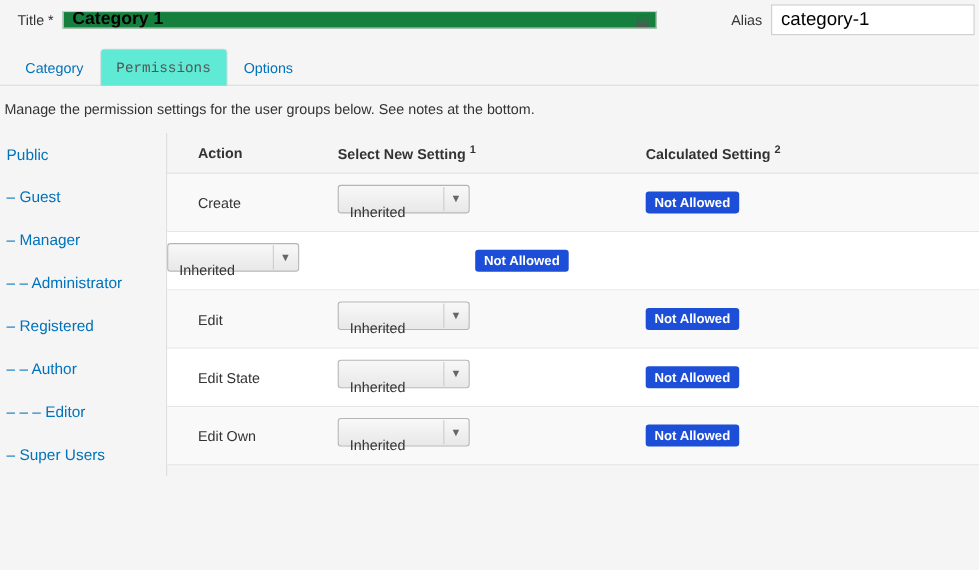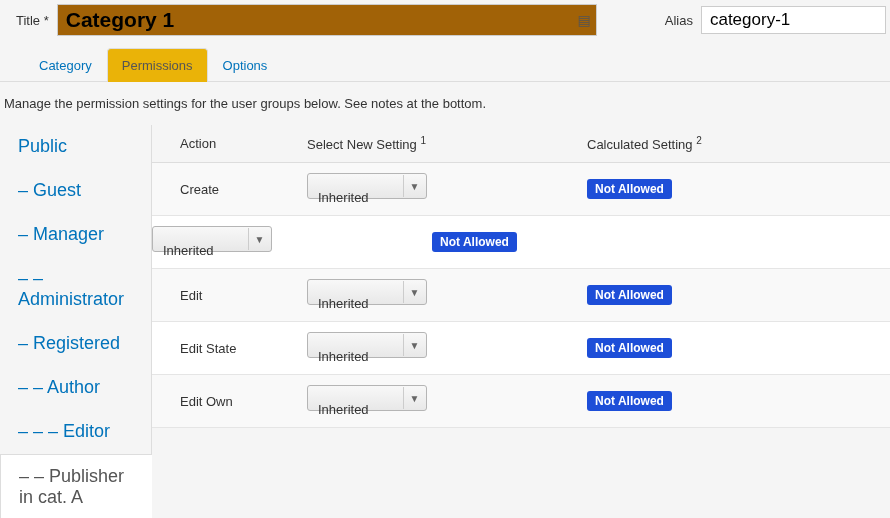--- a/index.html
+++ b/index.html
@@ -1,40 +1,40 @@
 <!DOCTYPE html>
 <html><head>
 <meta charset="utf-8">
 <style>
 * { box-sizing: border-box; margin: 0; padding: 0; }
 body { font-family: "Helvetica Neue", Helvetica, Arial, sans-serif; font-size: 13px; color: #333; background: #f5f5f5; }
 
 .top-fields { display: flex; align-items: center; padding: 4px 4px 12px 16px; gap: 10px; }
 .field-group { display: flex; align-items: center; gap: 8px; }
 .lbl { font-size: 13px; color: #333; }
-.input-title { width: 540px; height: 32px; padding: 2px 8px; font-size: 21px; font-weight: bold; border: 1px solid #ccc; background: #a16207; }
+.input-title { width: 540px; height: 16px; padding: 2px 8px; font-size: 16px; font-weight: bold; border: 1px solid #ccc; background: #15803d; }
 .input-title-wrap { position: relative; }
 .input-title-icon { position: absolute; right: 6px; top: 50%; transform: translateY(-50%); font-size: 14px; color: #555; }
 .input-alias { width: 185px; height: 28px; padding: 2px 8px; font-size: 17px; border: 1px solid #ccc; background: #fff; }
 .spacer { width: 48px; }
 
-.tabs { border-bottom: 1px solid #ddd; padding-left: 24px; display: flex; }
+.tabs { border-bottom: 1px solid #ddd; padding-left: 8px; display: flex; }
 .tab { padding: 9px 14px; font-size: 13px; color: #0073bb; cursor: pointer; border: 1px solid transparent; border-bottom: none; margin-bottom: -1px; border-radius: 4px 4px 0 0; }
-.tab.active { background: #eab308; border-color: #ddd; color: #555; }
+.tab.active { background: #5eead4; border-color: #ddd; color: #555; font-family: Liberation Mono, monospace; }
 
 .help-text { padding: 14px 14px 14px 4px; font-size: 13px; color: #333; }
 
 .perm-wrap { display: flex; align-items: flex-start; }
 .groups { width: 152px; border-right: 1px solid #ddd; }
-.group-item { padding: 11px 18px; font-size: 18px; color: #0073bb; cursor: pointer; border-bottom: 1px solid transparent; }
+.group-item { padding: 11px 6px; font-size: 14px; color: #0073bb; cursor: pointer; border-bottom: 1px solid transparent; }
 .group-item.active { background: #fff; border: 1px solid #ddd; border-right: none; color: #555; margin-right: -1px; }
 
 .perm-table { flex: 1; }
 .perm-head, .perm-row { display: flex; align-items: center; padding: 10px 0; }
-.perm-head { font-weight: normal; font-size: 13px; border-bottom: 1px solid #ddd; }
+.perm-head { font-weight: bold; font-size: 13px; border-bottom: 1px solid #ddd; }
 .perm-row { border-bottom: 1px solid #e5e5e5; min-height: 40px; }
 .perm-row:nth-child(odd) { background: #f9f9f9; }
 .perm-row:nth-child(even) { background: #fff; }
 .col-action { width: 155px; padding-left: 28px; font-size: 13px; }
 .col-select { width: 280px; }
 .col-calc { flex: 1; }
 
 .select-wrap { position: relative; display: inline-block; width: 120px; }
 .select-box { width: 100%; height: 26px; padding: 16px 28px 0 10px; font-size: 13px; border: 1px solid #b5b5b5; border-radius: 3px; background: linear-gradient(#f8f8f8, #e8e8e8); text-align: left; cursor: pointer; color: #333; }
 .select-arrow { position: absolute; right: 2px; top: 2px; width: 22px; height: 22px; border-left: 1px solid #ccc; display: flex; align-items: center; justify-content: center; color: #666; pointer-events: none; font-size: 10px; }
@@ -71,21 +71,20 @@
 
 <div class="perm-wrap">
   <div class="groups" id="groups">
       <div class="group-item">Public</div>
       <div class="group-item">– Guest</div>
       <div class="group-item">– Manager</div>
       <div class="group-item">– – Administrator</div>
       <div class="group-item">– Registered</div>
       <div class="group-item">– – Author</div>
       <div class="group-item">– – – Editor</div>
-      <div class="group-item active">– – Publisher in cat. A</div>
       <div class="group-item">– Super Users</div>
     </div>
   <div class="perm-table">
     <div class="perm-head">
       <div class="col-action">Action</div>
       <div class="col-select"><span>Select New Setting</span> <sup>1</sup></div>
       <div class="col-calc"><span>Calculated Setting</span> <sup>2</sup></div>
     </div>
     <div id="rows">
         <div class="perm-row">

